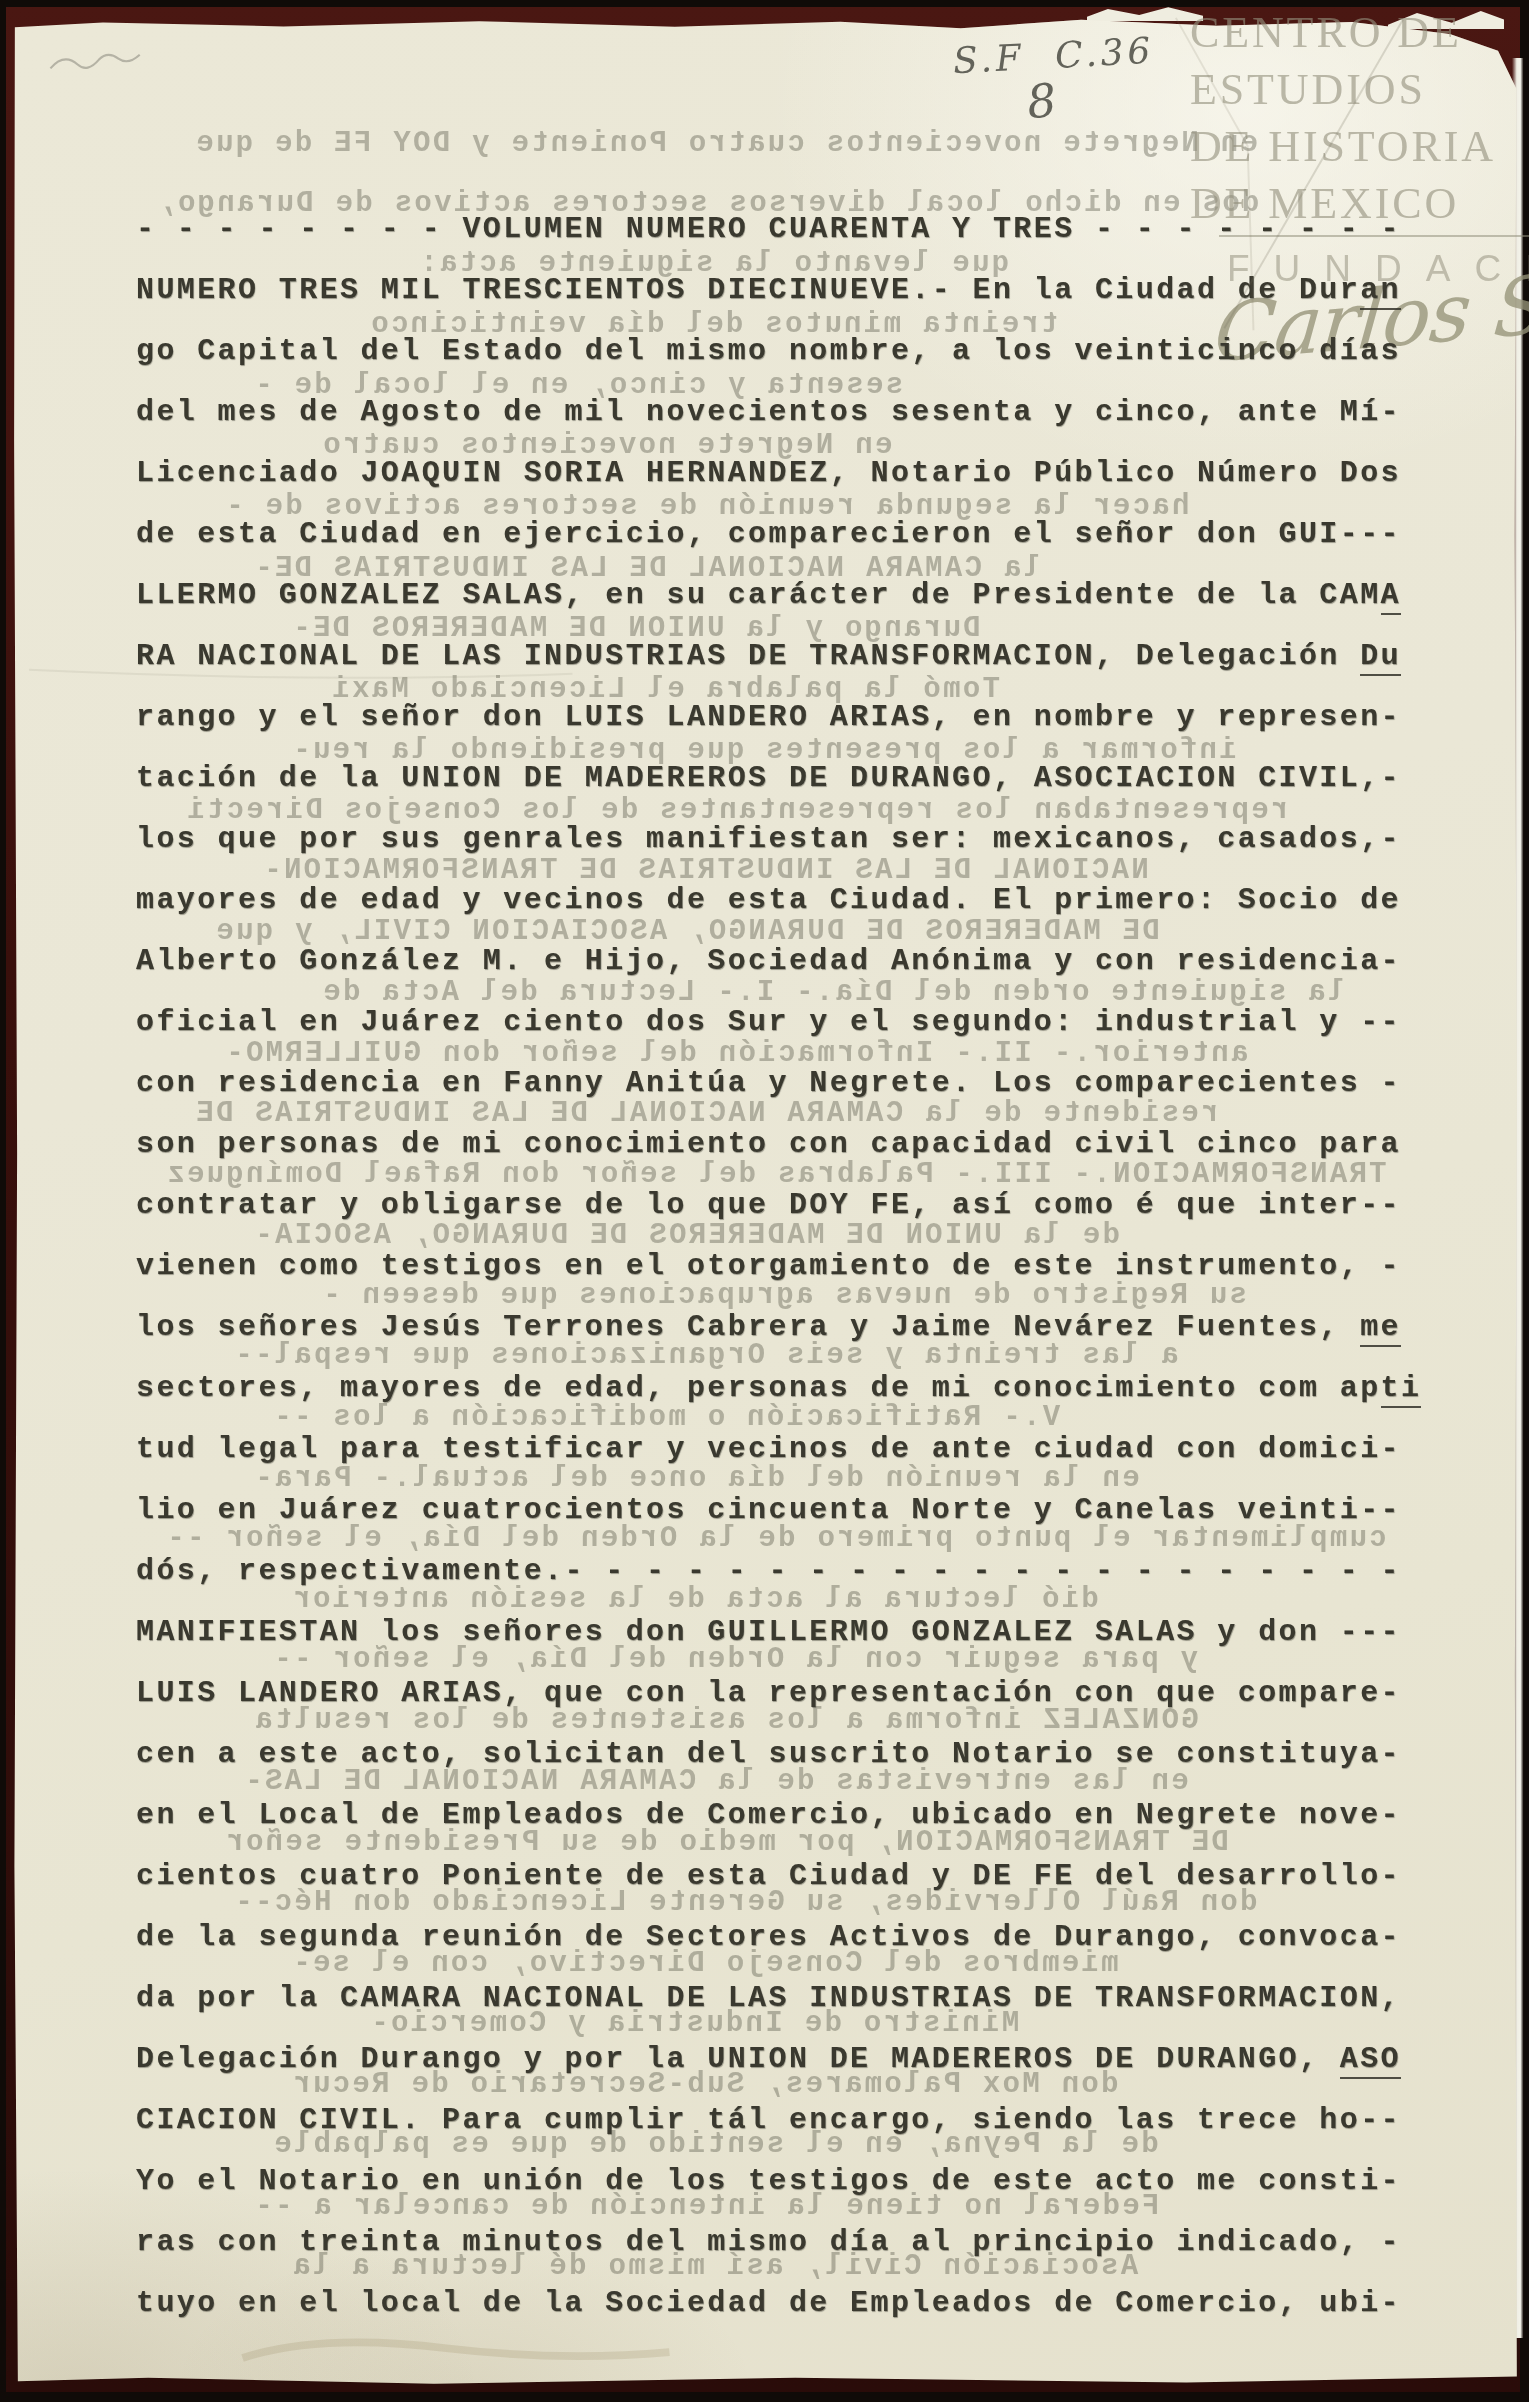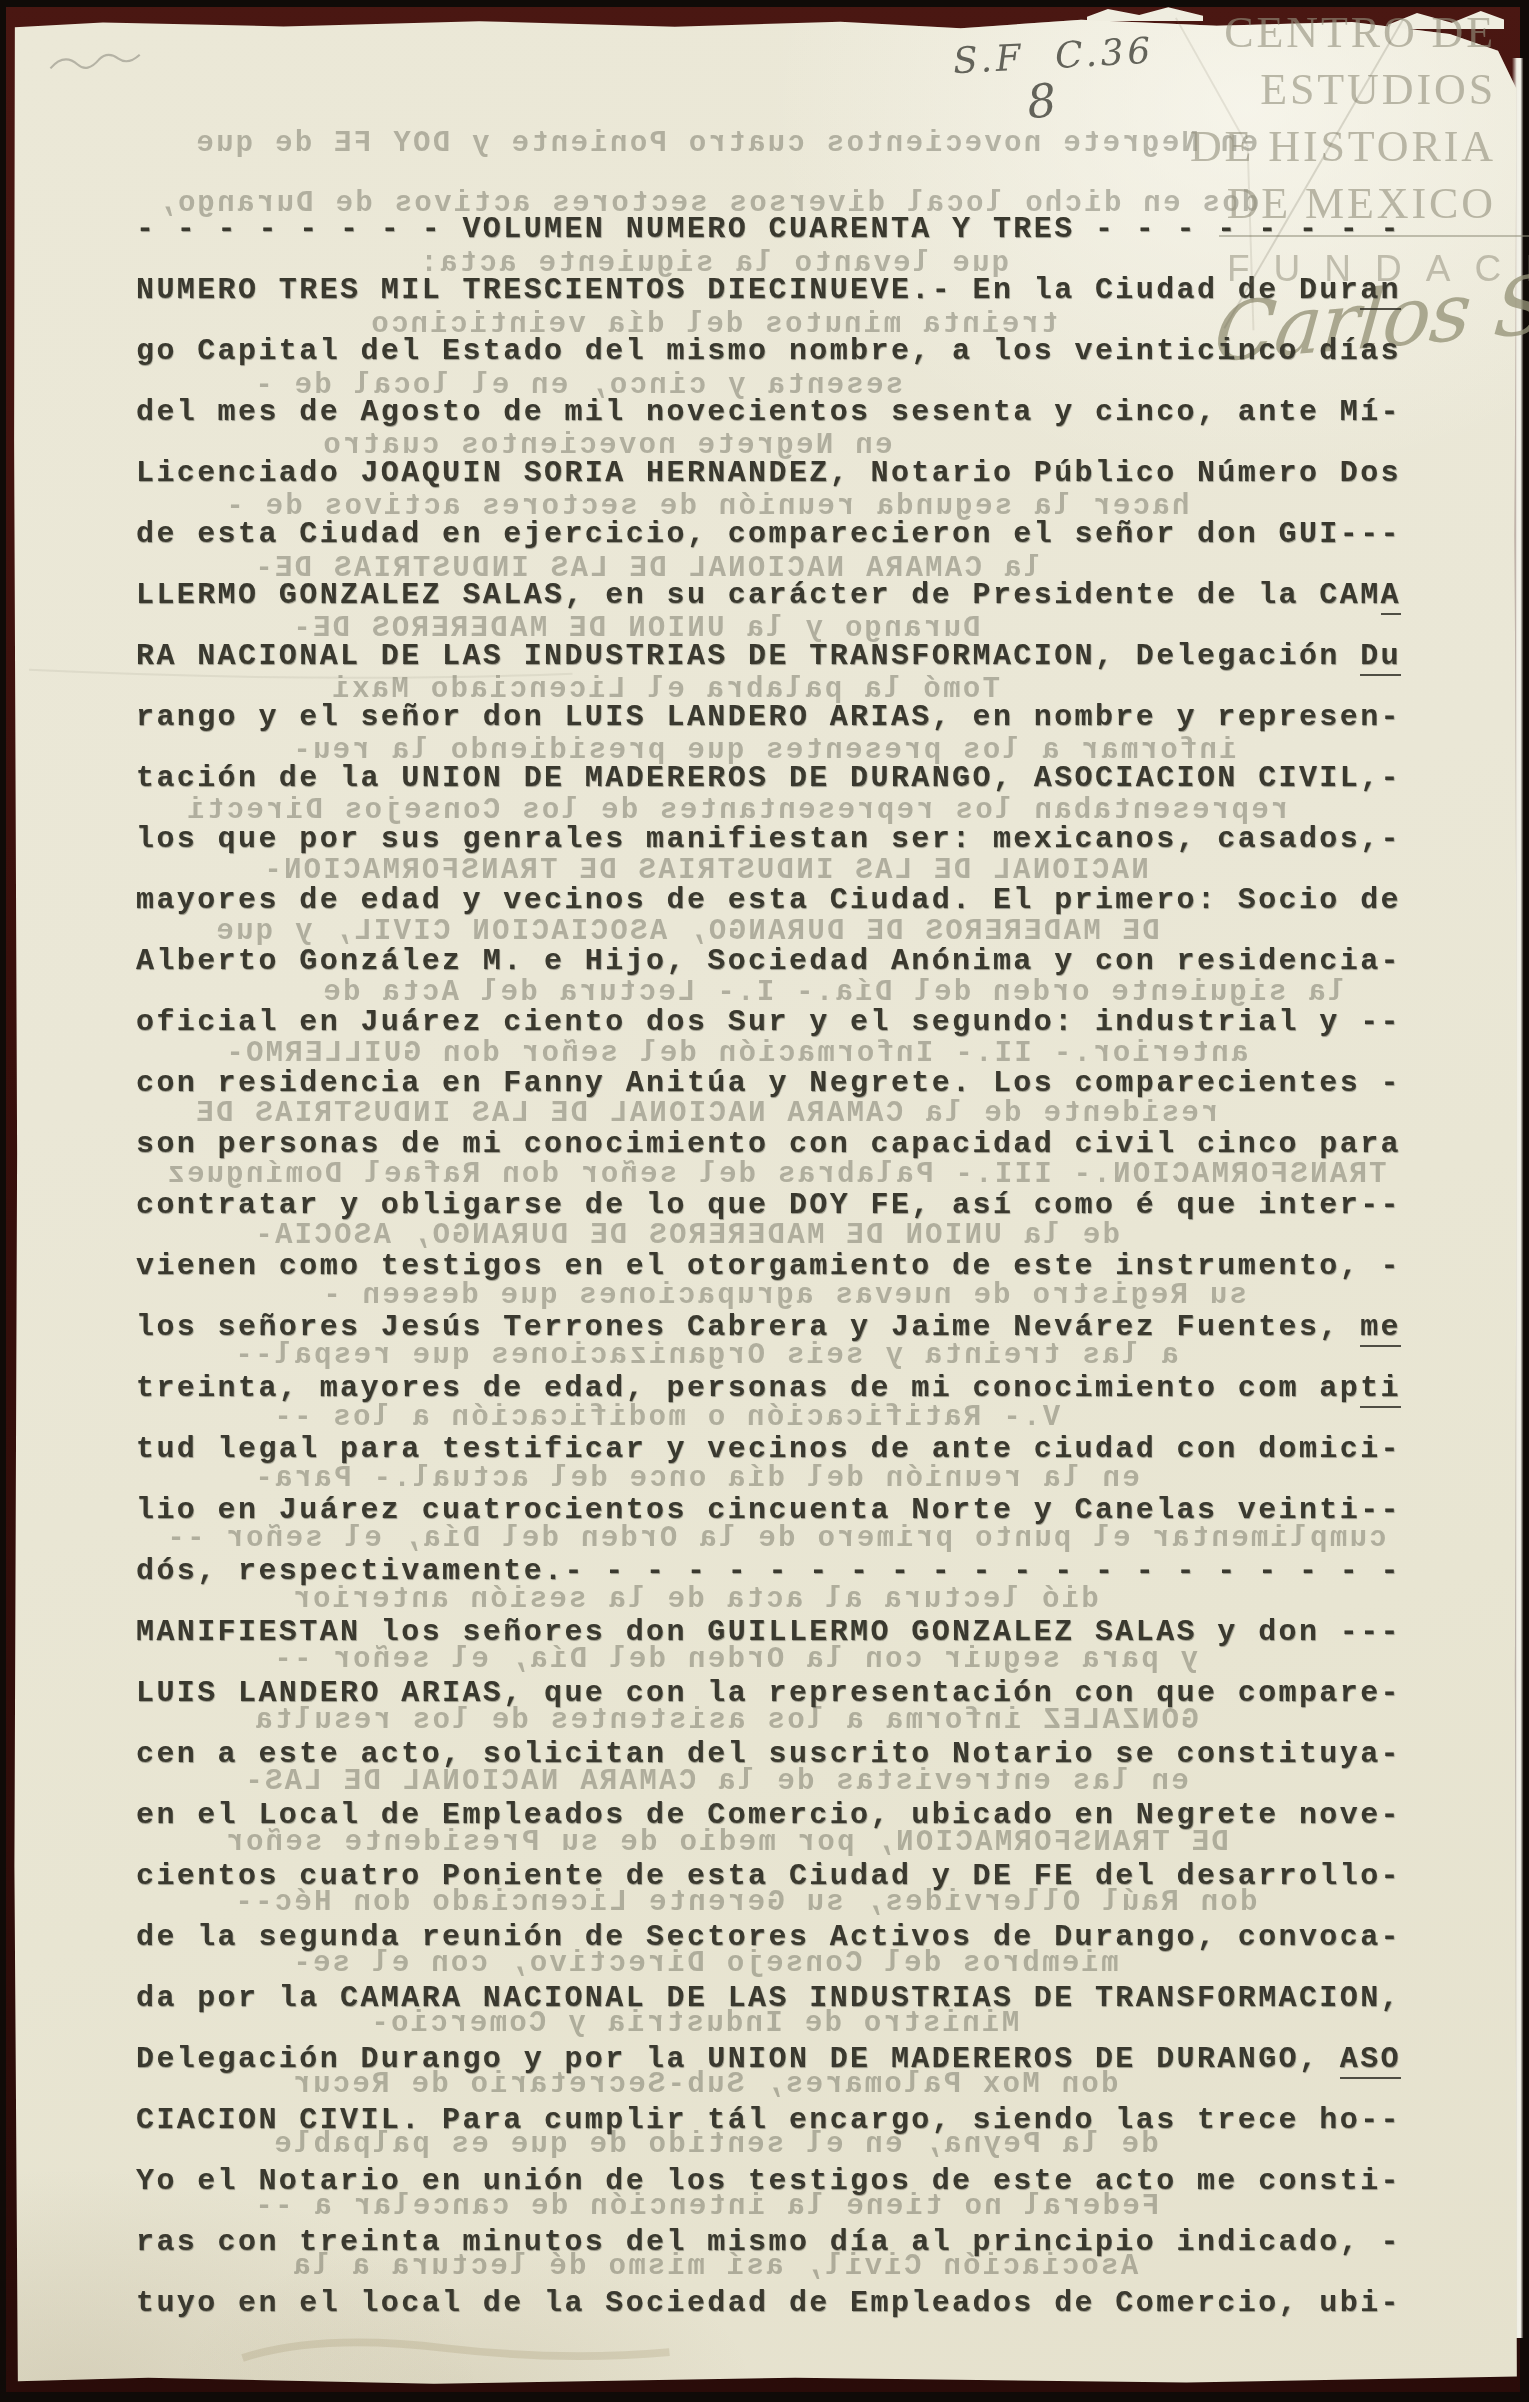--- a/index.html
+++ b/index.html
@@ -49,21 +49,21 @@
   .typed-line{
     height:61px;line-height:61px;white-space:pre;
     font-family:"Liberation Mono","DejaVu Sans Mono",monospace;
     font-size:30px;font-weight:700;letter-spacing:2.4px;
     color:var(--ink,#3a392f);
     text-shadow:0.6px 0.6px 0.8px rgba(58,57,47,0.45);
   }
   .tl-u{border-bottom:2.9px solid rgba(52,51,42,0.85);padding-bottom:1px;font-family:Liberation Mono, monospace;}
   
   .wm-block{
-    position:absolute;right:33px;top:3.9px;text-align:right;
+    position:absolute;right:33px;top:3.9px;
     font-family:"Liberation Serif","DejaVu Serif",serif;
     font-size:44px;line-height:57px;letter-spacing:2.9px;
     color:var(--watermark,rgba(148,145,126,0.62));
     white-space:nowrap;
   }
   .wm-rule{
     position:absolute;left:1219px;top:235px;width:320px;height:1.9px;
     background:rgba(148,145,126,0.55);
   }
   .wm-foundation{
@@ -165,21 +165,21 @@
       <div class="typed-line"><span>tación de la UNION DE MADEREROS DE DURANGO, ASOCIACION CIVIL,-</span></div>
       <div class="typed-line"><span>los que por sus genrales manifiestan ser: mexicanos, casados,-</span></div>
       <div class="typed-line"><span>mayores de edad y vecinos de esta Ciudad. El primero: Socio de</span></div>
       <div class="typed-line"><span>Alberto González M. e Hijo, Sociedad Anónima y con residencia-</span></div>
       <div class="typed-line"><span>oficial en Juárez ciento dos Sur y el segundo: industrial y --</span></div>
       <div class="typed-line"><span>con residencia en Fanny Anitúa y Negrete. Los comparecientes -</span></div>
       <div class="typed-line"><span>son personas de mi conocimiento con capacidad civil cinco para</span></div>
       <div class="typed-line"><span>contratar y obligarse de lo que DOY FE, así como é que inter--</span></div>
       <div class="typed-line"><span>vienen como testigos en el otorgamiento de este instrumento, -</span></div>
       <div class="typed-line"><span>los señores Jesús Terrones Cabrera y Jaime Nevárez Fuentes, </span><span class="tl-u">me</span></div>
-      <div class="typed-line"><span>treinta, mayores de edad, personas de mi conocimiento com ap</span><span class="tl-u">ti</span></div>
+      <div class="typed-line"><span>sectores, mayores de edad, personas de mi conocimiento com ap</span><span class="tl-u">ti</span></div>
       <div class="typed-line"><span>tud legal para testificar y vecinos de ante ciudad con domici-</span></div>
       <div class="typed-line"><span>lio en Juárez cuatrocientos cincuenta Norte y Canelas veinti--</span></div>
       <div class="typed-line"><span>dós, respectivamente.- - - - - - - - - - - - - - - - - - - - -</span></div>
       <div class="typed-line"><span>MANIFIESTAN los señores don GUILLERMO GONZALEZ SALAS y don ---</span></div>
       <div class="typed-line"><span>LUIS LANDERO ARIAS, que con la representación con que compare-</span></div>
       <div class="typed-line"><span>cen a este acto, solicitan del suscrito Notario se constituya-</span></div>
       <div class="typed-line"><span>en el Local de Empleados de Comercio, ubicado en Negrete nove-</span></div>
       <div class="typed-line"><span>cientos cuatro Poniente de esta Ciudad y DE FE del desarrollo-</span></div>
       <div class="typed-line"><span>de la segunda reunión de Sectores Activos de Durango, convoca-</span></div>
       <div class="typed-line"><span>da por la CAMARA NACIONAL DE LAS INDUSTRIAS DE TRANSFORMACION,</span></div>

